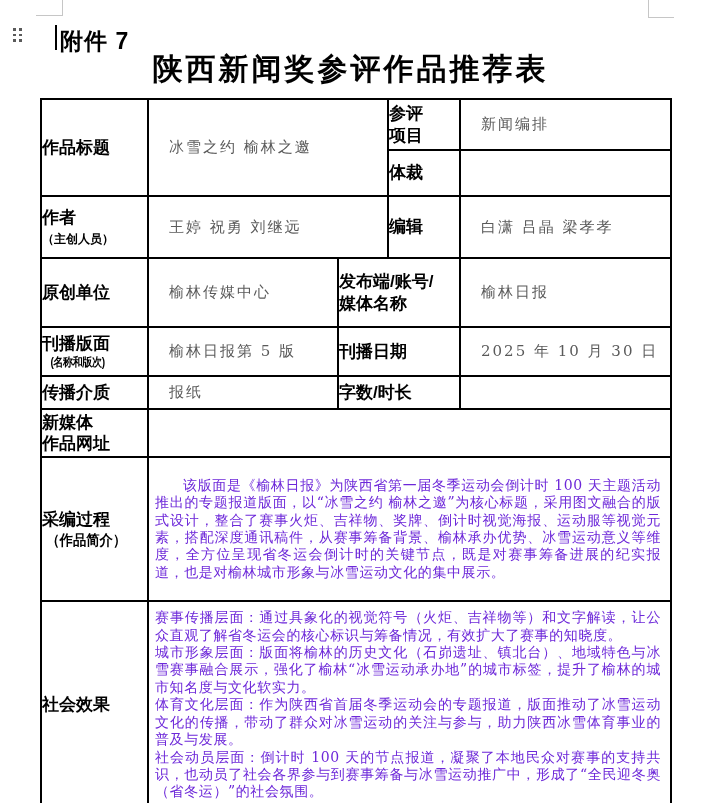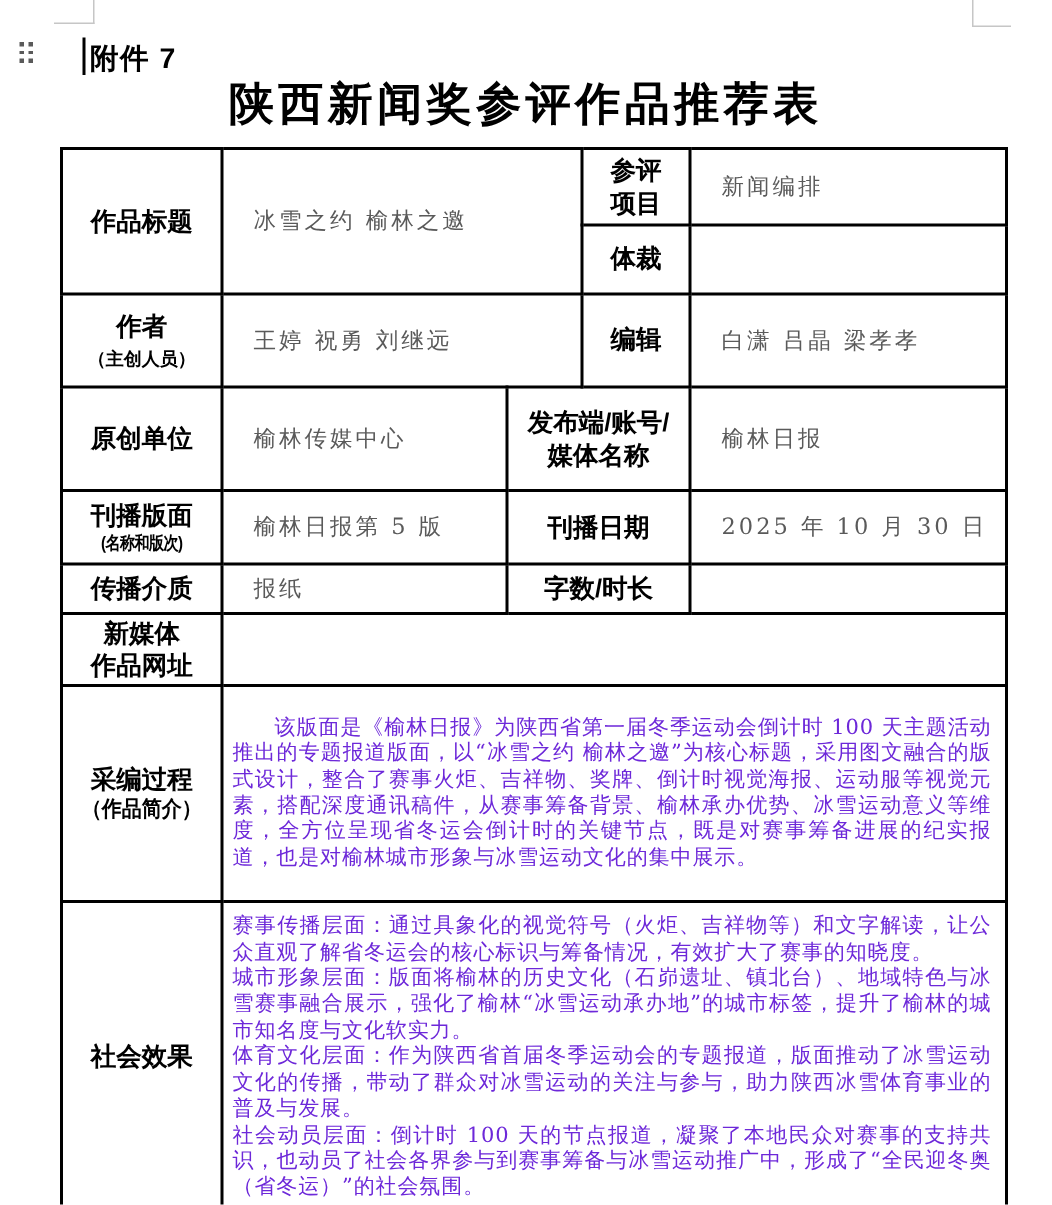--- a/index.html
+++ b/index.html
@@ -9,27 +9,27 @@
   }
   
   .corner{position:absolute;top:0;}
   .corner-left{left:36px;width:26px;height:15px;border-right:1px solid #c6c6c6;border-bottom:1px solid #c6c6c6;}
   .corner-right{left:648px;width:25px;height:17px;border-left:1px solid #c6c6c6;border-bottom:1px solid #c6c6c6;}
   
   .drag-handle{position:absolute;left:13px;top:28px;display:grid;grid-template-columns:2.5px 2.5px;grid-gap:3px 3.5px;}
   .drag-handle i{width:2.5px;height:2.5px;background:#5a5a5a;display:block;}
   
   .caret{position:absolute;left:55px;top:25px;width:2px;height:25px;background:#000;}
-  .attachment{position:absolute;left:60px;top:26px;font-size:19px;font-weight:bold;letter-spacing:1px;}
+  .attachment{position:absolute;left:60px;top:26px;font-size:23px;font-weight:bold;letter-spacing:1px;}
   .doc-title{position:absolute;left:0;top:49px;width:701px;text-align:center;font-size:30px;font-weight:bold;letter-spacing:3px;}
   
   table.form{position:absolute;left:40px;top:98px;width:630px;border-collapse:collapse;table-layout:fixed;}
   td{border:2px solid #000;padding:0;vertical-align:middle;overflow:hidden;}
   td.lbl{
-    text-align:center;font-weight:bold;font-size:17px;line-height:1.25;
+    text-align:left;font-weight:bold;font-size:17px;line-height:1.25;
     font-family:"Liberation Sans",sans-serif;
   }
   .lbl-main{white-space:pre-line;display:block;}
   .lbl-sub{display:block;font-size:12px;font-weight:bold;margin-top:4px;}
   .lbl-sub-narrow{display:block;font-size:12px;font-weight:bold;transform:scaleX(0.84);transform-origin:50% 50%;white-space:nowrap;letter-spacing:-0.5px;}
   .lbl-sub-mid{display:block;font-size:14.5px;font-weight:bold;transform:scaleX(0.92);transform-origin:50% 50%;white-space:nowrap;margin-top:1px;}
   td.val{
     font-family:"DejaVu Serif",serif;font-size:15px;color:#5a5a5a;
     padding-left:20px;letter-spacing:2px;white-space:nowrap;
   }

